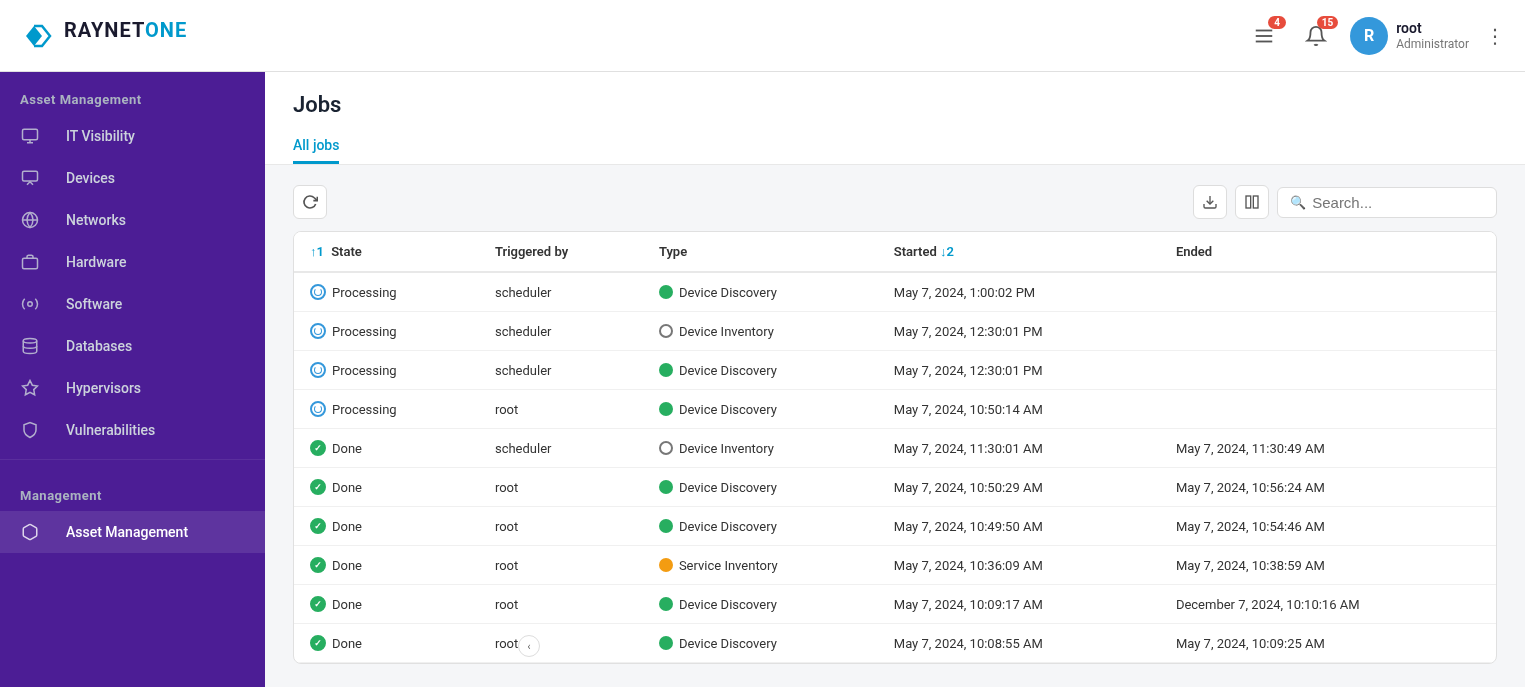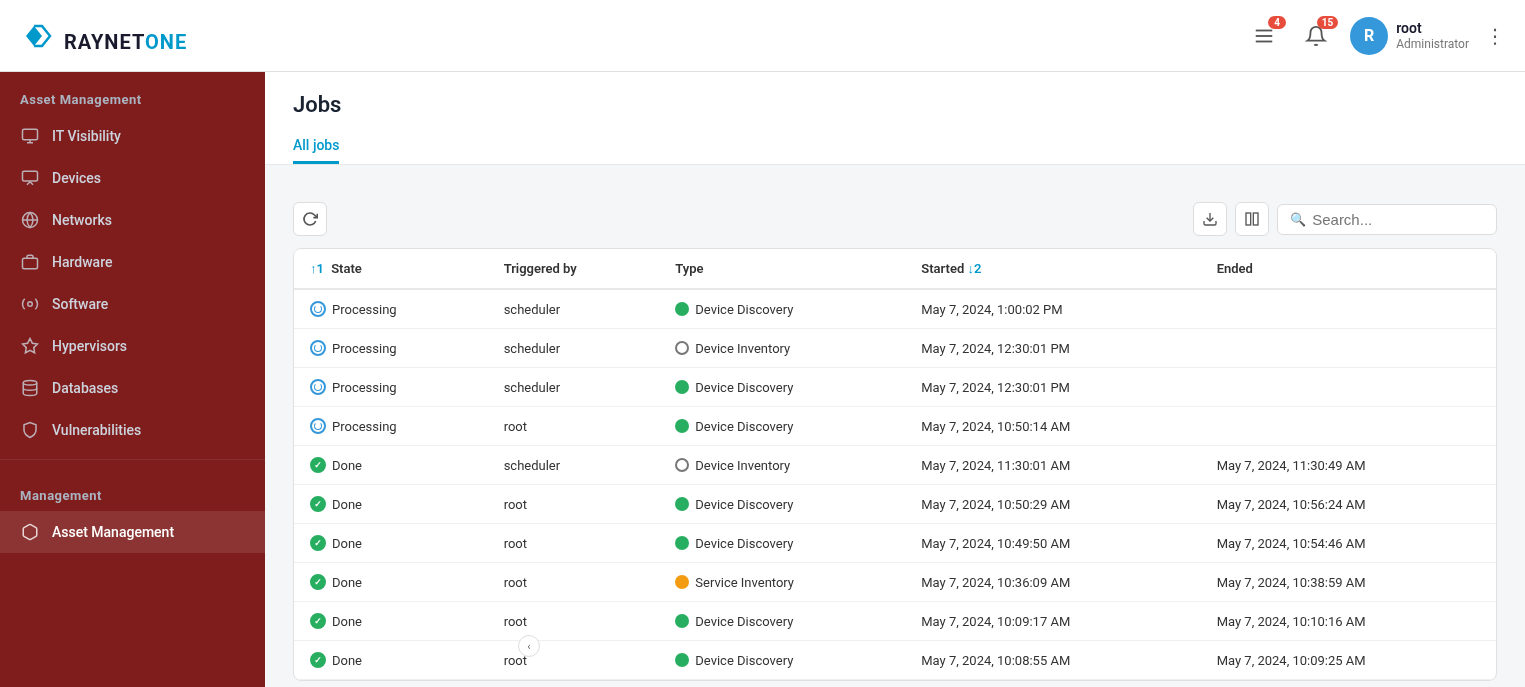--- a/index.html
+++ b/index.html
@@ -12,21 +12,21 @@
       display: flex;
       align-items: center;
       justify-content: space-between;
       padding: 0 20px 0 20px;
       border-bottom: 1px solid #e0e0e0;
       flex-shrink: 0;
       z-index: 10;
     }
     .topbar-logo {
       display: flex;
-      align-items: flex-end;
+      align-items: flex-start;
       gap: 8px;
     }
     .logo-icon {
       width: 36px;
       height: 36px;
     }
     .logo-text {
       font-size: 20px;
       font-weight: 700;
       color: #1a1a2e;
@@ -87,39 +87,39 @@
     
     .layout {
       display: flex;
       flex: 1;
       overflow: hidden;
     }
 
     
     .sidebar {
       width: 265px;
-      background: #7f1d1d;
+      background: #4c1d95;
       color: #fff;
       flex-shrink: 0;
       display: flex;
       flex-direction: column;
       overflow-y: auto;
       padding-bottom: 20px;
     }
     .sidebar-section-label {
       font-size: 13px;
       font-weight: 700;
       color: #aab3c0;
       padding: 20px 20px 8px 20px;
       letter-spacing: 0.5px;
     }
     .sidebar-item {
       display: flex;
       align-items: center;
-      gap: 12px;
+      gap: 26px;
       padding: 11px 20px;
       cursor: pointer;
       color: #ccd3dc;
       font-size: 14px;
       font-weight: 500;
       transition: background 0.15s;
     }
     .sidebar-item.active { background: rgba(255,255,255,0.1); color: #fff; }
     .sidebar-icon {
       width: 20px;
@@ -151,21 +151,20 @@
       color: #555;
     }
 
     
     .main {
       flex: 1;
       overflow-y: auto;
       background: #f5f6f8;
       display: flex;
       flex-direction: column;
-      gap: 17px;
     }
 
     .page-header {
       background: #fff;
       padding: 20px 28px 0 28px;
       border-bottom: 1px solid #e8e8e8;
     }
     .page-title {
       font-size: 22px;
       font-weight: 600;
@@ -411,34 +410,34 @@
         <svg width="18" height="18" viewBox="0 0 24 24" fill="none" stroke="currentColor" stroke-width="2">
             <circle cx="12" cy="12" r="3"></circle>
             <path d="M19.07 4.93a10 10 0 0 1 0 14.14M4.93 4.93a10 10 0 0 0 0 14.14"></path>
           </svg>
       </span>
       <span>Software</span>
     </div>
     <div class="sidebar-item">
       <span class="sidebar-icon">
         <svg width="18" height="18" viewBox="0 0 24 24" fill="none" stroke="currentColor" stroke-width="2">
-            <polygon points="12 2 15.09 8.26 22 9.27 17 14.14 18.18 21.02 12 17.77 5.82 21.02 7 14.14 2 9.27 8.91 8.26 12 2"></polygon>
-          </svg>
-      </span>
-      <span>Hypervisors</span>
-    </div>
-    <div class="sidebar-item">
-      <span class="sidebar-icon">
-        <svg width="18" height="18" viewBox="0 0 24 24" fill="none" stroke="currentColor" stroke-width="2">
             <ellipse cx="12" cy="5" rx="9" ry="3"></ellipse>
             <path d="M21 12c0 1.66-4 3-9 3s-9-1.34-9-3"></path>
             <path d="M3 5v14c0 1.66 4 3 9 3s9-1.34 9-3V5"></path>
           </svg>
       </span>
       <span>Databases</span>
+    </div>
+    <div class="sidebar-item">
+      <span class="sidebar-icon">
+        <svg width="18" height="18" viewBox="0 0 24 24" fill="none" stroke="currentColor" stroke-width="2">
+            <polygon points="12 2 15.09 8.26 22 9.27 17 14.14 18.18 21.02 12 17.77 5.82 21.02 7 14.14 2 9.27 8.91 8.26 12 2"></polygon>
+          </svg>
+      </span>
+      <span>Hypervisors</span>
     </div>
     <div class="sidebar-item">
       <span class="sidebar-icon">
         <svg width="18" height="18" viewBox="0 0 24 24" fill="none" stroke="currentColor" stroke-width="2">
             <path d="M12 22s8-4 8-10V5l-8-3-8 3v7c0 6 8 10 8 10z"></path>
           </svg>
       </span>
       <span>Vulnerabilities</span>
     </div>
 
@@ -664,21 +663,21 @@
                   </div>
                 </td>
                 <td>root</td>
                 <td>
                   <div class="type-cell">
                     <div class="type-dot"></div>
                     <span>Device Discovery</span>
                   </div>
                 </td>
                 <td>May 7, 2024, 10:09:17 AM</td>
-                <td>May 7, 2024, 10:10:16 AM</td>
+                <td>December 7, 2024, 10:10:16 AM</td>
               </tr>
               <tr>
                 <td>
                   <div class="status-cell">
                     <div class="status-dot status-done"></div>
                     <span>Done</span>
                   </div>
                 </td>
                 <td>root</td>
                 <td>

